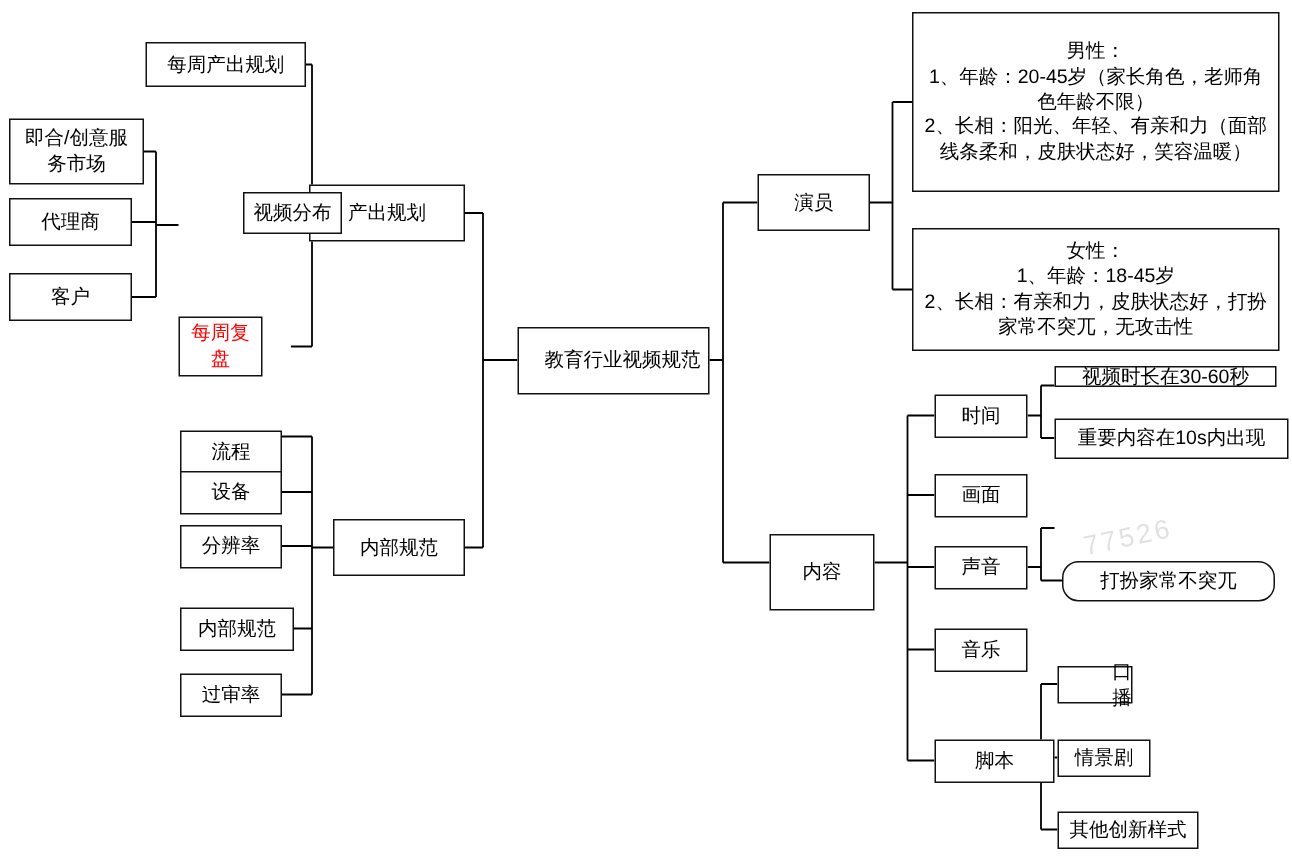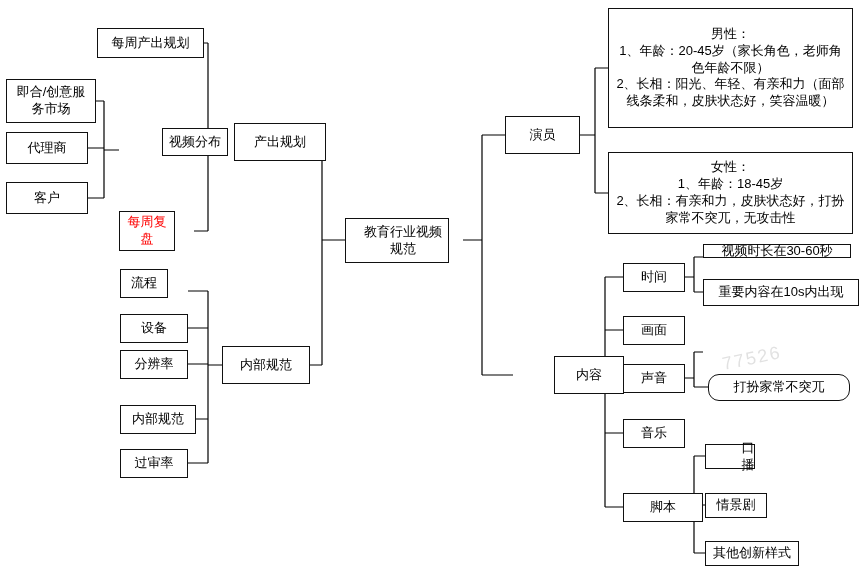--- a/index.html
+++ b/index.html
@@ -50,46 +50,46 @@
       M119 150 H104 M104 101 V198 M104 101 H96 M104 148 H88 M104 198 H88
       M222 365 H208 M208 291 V463 M208 291 H188 M208 328 H188 M208 364 H188 M208 419 H196 M208 463 H188
       M580 135 H595 M595 68 V193 M595 68 H608 M595 193 H608
       M583 375 H605 M605 277 V507 M605 277 H623 M605 330 H623 M605 378 H623 M605 433 H623 M605 507 H623
       M685 277 H694 M694 257 V292 M694 257 H703 M694 292 H703
       M685 378 H694 M694 352 V387 M694 352 H703 M694 387 H708
       M685 507 H694 M694 456 V553 M694 456 H705 M694 505 H705 M694 553 H705
     " stroke="#000" stroke-width="1.2" fill="none"></path>
   </svg>
 
-  <div class="node" style="left:345px;top:218px;width:104px;height:45px;padding-left:16px;">教育行业视频规范</div>
+  <div class="node" style="left:345px;top:218px;width:128px;height:45px;padding-left:16px;">教育行业视频规范</div>
 
-  <div class="node" style="left:234px;top:123px;width:92px;height:38px;">产出规划</div>
+  <div class="node" style="left:206px;top:123px;width:104px;height:38px;">产出规划</div>
   <div class="node" style="left:97px;top:28px;width:107px;height:30px;">每周产出规划</div>
   <div class="node" style="left:119px;top:128px;width:66px;height:28px;margin-left:43px;">视频分布</div>
   <div class="node red" style="left:119px;top:211px;width:56px;height:40px;">每周复盘</div>
   <div class="node" style="left:6px;top:79px;width:90px;height:44px;">即合/创意服务市场</div>
   <div class="node" style="left:6px;top:132px;width:82px;height:32px;">代理商</div>
   <div class="node" style="left:6px;top:182px;width:82px;height:32px;">客户</div>
 
   <div class="node" style="left:222px;top:346px;width:88px;height:38px;">内部规范</div>
-  <div class="node" style="left:120px;top:269px;width:48px;height:29px;">流程</div>
+  <div class="node" style="left:120px;top:287px;width:68px;height:29px;">流程</div>
   <div class="node" style="left:120px;top:314px;width:68px;height:29px;">设备</div>
   <div class="node" style="left:120px;top:350px;width:68px;height:29px;">分辨率</div>
   <div class="node" style="left:120px;top:405px;width:76px;height:29px;">内部规范</div>
   <div class="node" style="left:120px;top:449px;width:68px;height:29px;">过审率</div>
 
   <div class="node" style="left:505px;top:116px;width:75px;height:38px;">演员</div>
   <div class="node desc" style="left:608px;top:8px;width:245px;height:120px;">男性：
 1、年龄：20-45岁（家长角色，老师角色年龄不限）
 2、长相：阳光、年轻、有亲和力（面部线条柔和，皮肤状态好，笑容温暖）</div>
   <div class="node desc" style="left:608px;top:152px;width:245px;height:82px;">女性：
 1、年龄：18-45岁
 2、长相：有亲和力，皮肤状态好，打扮家常不突兀，无攻击性</div>
 
-  <div class="node" style="left:513px;top:356px;width:70px;height:38px;margin-left:41px;">内容</div>
+  <div class="node" style="left:513px;top:356px;width:70px;height:51px;">内容</div>
   <div class="node" style="left:623px;top:263px;width:62px;height:29px;">时间</div>
   <div class="node" style="left:623px;top:316px;width:62px;height:29px;">画面</div>
   <div class="node" style="left:623px;top:364px;width:62px;height:29px;">声音</div>
   <div class="node" style="left:623px;top:419px;width:62px;height:29px;">音乐</div>
   <div class="node" style="left:623px;top:493px;width:80px;height:29px;font-family:Liberation Serif, serif;">脚本</div>
 
   <div class="node" style="left:703px;top:244px;width:148px;height:14px;">视频时长在30-60秒</div>
   <div class="node" style="left:703px;top:279px;width:156px;height:27px;">重要内容在10s内出现</div>
 
   <div class="node round" style="left:708px;top:374px;width:142px;height:27px;">打扮家常不突兀</div>

